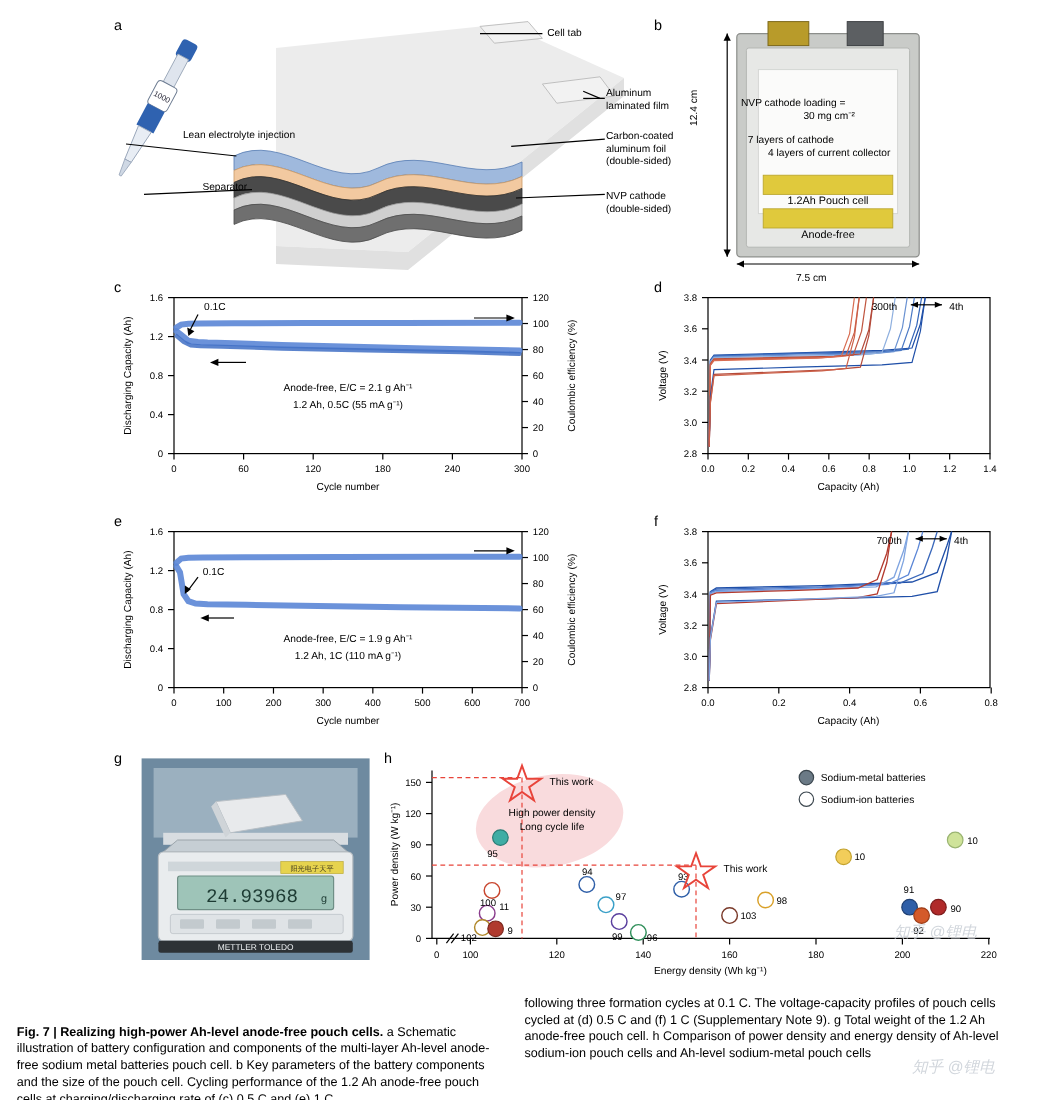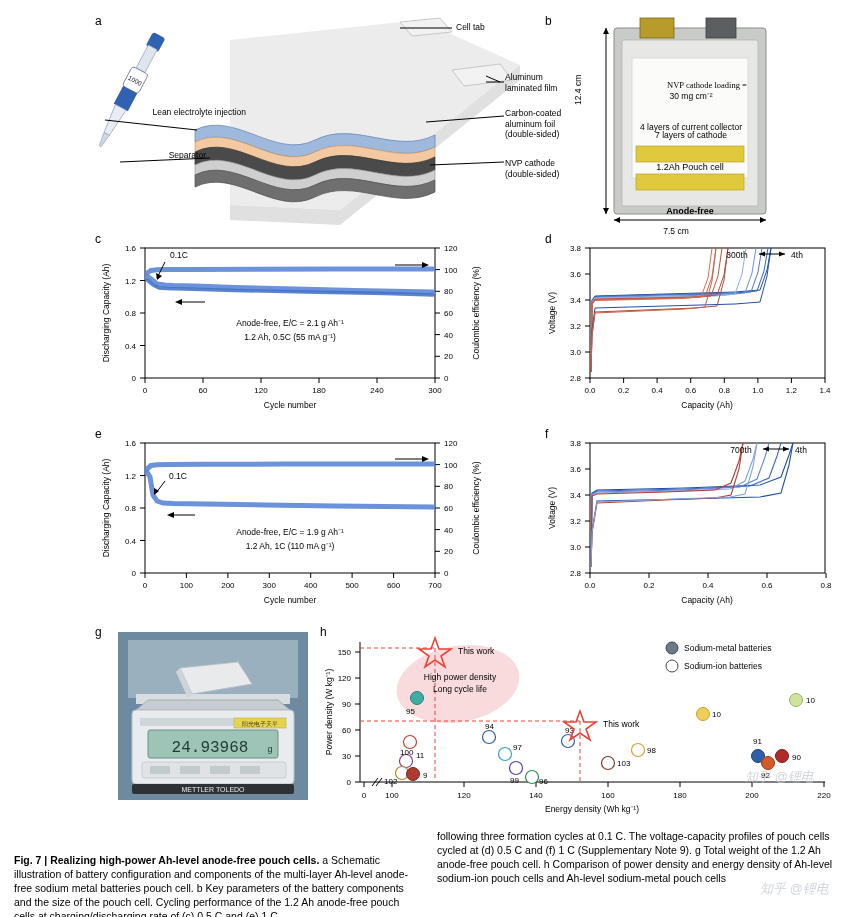--- a/index.html
+++ b/index.html
@@ -78,26 +78,26 @@
 
     <line x1="6" y1="14" x2="6" y2="200" class="axis-line" stroke-width="0.9"></line>
     <polygon points="6,14 3,20 9,20" fill="#000"></polygon>
     <polygon points="6,200 3,194 9,194" fill="#000"></polygon>
     <line x1="14" y1="206" x2="166" y2="206" class="axis-line" stroke-width="0.9"></line>
     <polygon points="14,206 20,203 20,209" fill="#000"></polygon>
     <polygon points="166,206 160,203 160,209" fill="#000"></polygon>
   </svg>
   <div class="lbl" style="left:573px;top:105px;transform:rotate(-90deg);transform-origin:left top;width:60px;">12.4 cm</div>
   <div class="lbl ctr" style="left:646px;top:226px;width:60px;">7.5 cm</div>
-  <div class="lbl ctr" style="left:652px;top:80px;width:110px;font-family:Liberation Serif, serif;">NVP cathode loading =</div>
+  <div class="lbl ctr" style="left:606px;top:80px;width:110px;">NVP cathode loading =</div>
   <div class="lbl ctr" style="left:636px;top:91px;width:110px;">30 mg cm⁻²</div>
-  <div class="lbl ctr" style="left:636px;top:111px;width:110px;margin-top:19px;">7 layers of cathode</div>
+  <div class="lbl ctr" style="left:604px;top:111px;width:110px;">7 layers of cathode</div>
   <div class="lbl ctr" style="left:636px;top:122px;width:110px;">4 layers of current collector</div>
   <div class="lbl ctr" style="left:636px;top:162px;width:108px;font-weight:normal;font-size:9px;text-align:center;">1.2Ah Pouch cell</div>
-  <div class="lbl ctr" style="left:636px;top:206px;width:108px;font-weight:bold;font-size:9px;">Anode-free</div>
+  <div class="lbl ctr" style="left:636px;top:190px;width:108px;font-weight:normal;font-size:9px;">Anode-free</div>
 
   <div class="panel-letter" style="left:95px;top:232px;">c</div>
   <svg style="position:absolute;left:95px;top:240px;" width="420" height="170">
     <rect x="50" y="8" width="290" height="130" fill="#fff" stroke="#000" stroke-width="1"></rect>
 
     <g>
       <line x1="50" y1="138" x2="45" y2="138" class="tick"></line>
         <text x="41" y="141" class="ticklbl" text-anchor="end">0</text>
       <line x1="50" y1="105.5" x2="45" y2="105.5" class="tick"></line>
         <text x="41" y="108.5" class="ticklbl" text-anchor="end">0.4</text>

